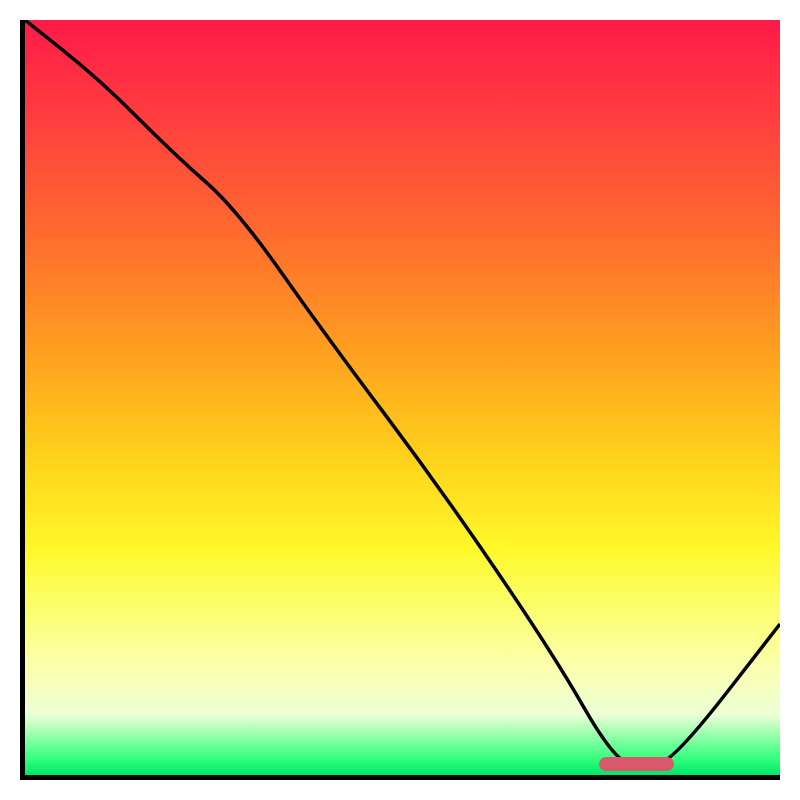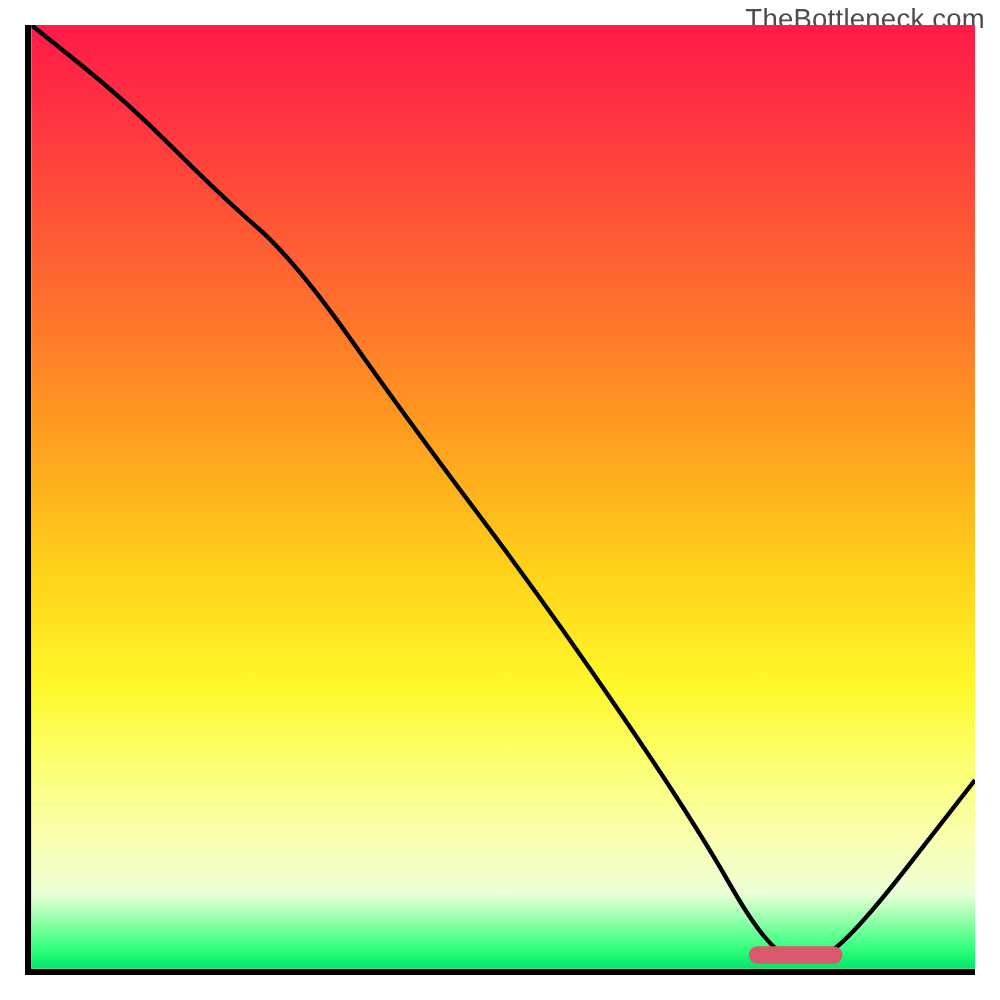--- a/index.html
+++ b/index.html
@@ -68,21 +68,20 @@
     font-size: 22px;
     color: #4c4c4c;
     font-weight: 500;
     letter-spacing: 0.2px;
   }
 </style>
 </head>
 <body>
 
 <div class="chart-container">
-  <div class="watermark">TheBottleneck.com</div>
 
   <div class="plot-area">
     <div class="gradient-bg"></div>
 
     <svg class="curve" viewBox="0 0 755 755" preserveAspectRatio="none">
       <path id="curve-path" d="M 0 0 Q 0 0 37.75 30.19999999999999 Q 75.5 60.39999999999998 113.25 98.15000000000003 Q 151 135.9000000000001 181.20000000000002 162.32500000000005 Q 211.40000000000003 188.75 256.70000000000005 252.925 Q 302 317.1 358.625 392.6 Q 415.25000000000006 468.1 471.875 551.1500000000001 Q 528.5 634.2 558.7 687.05 Q 588.9 739.9 604 743.675 Q 619.0999999999999 747.45 634.1999999999999 743.675 Q 649.3 739.9 702.15 671.95 T 755 604" fill="none" stroke="#000" stroke-width="3.5"></path>
     </svg>
 
     <div class="marker" id="marker" style="left: 573.8px; width: 75.5px; top: 737.45px; background: rgb(217, 88, 107);"></div>
   </div>

